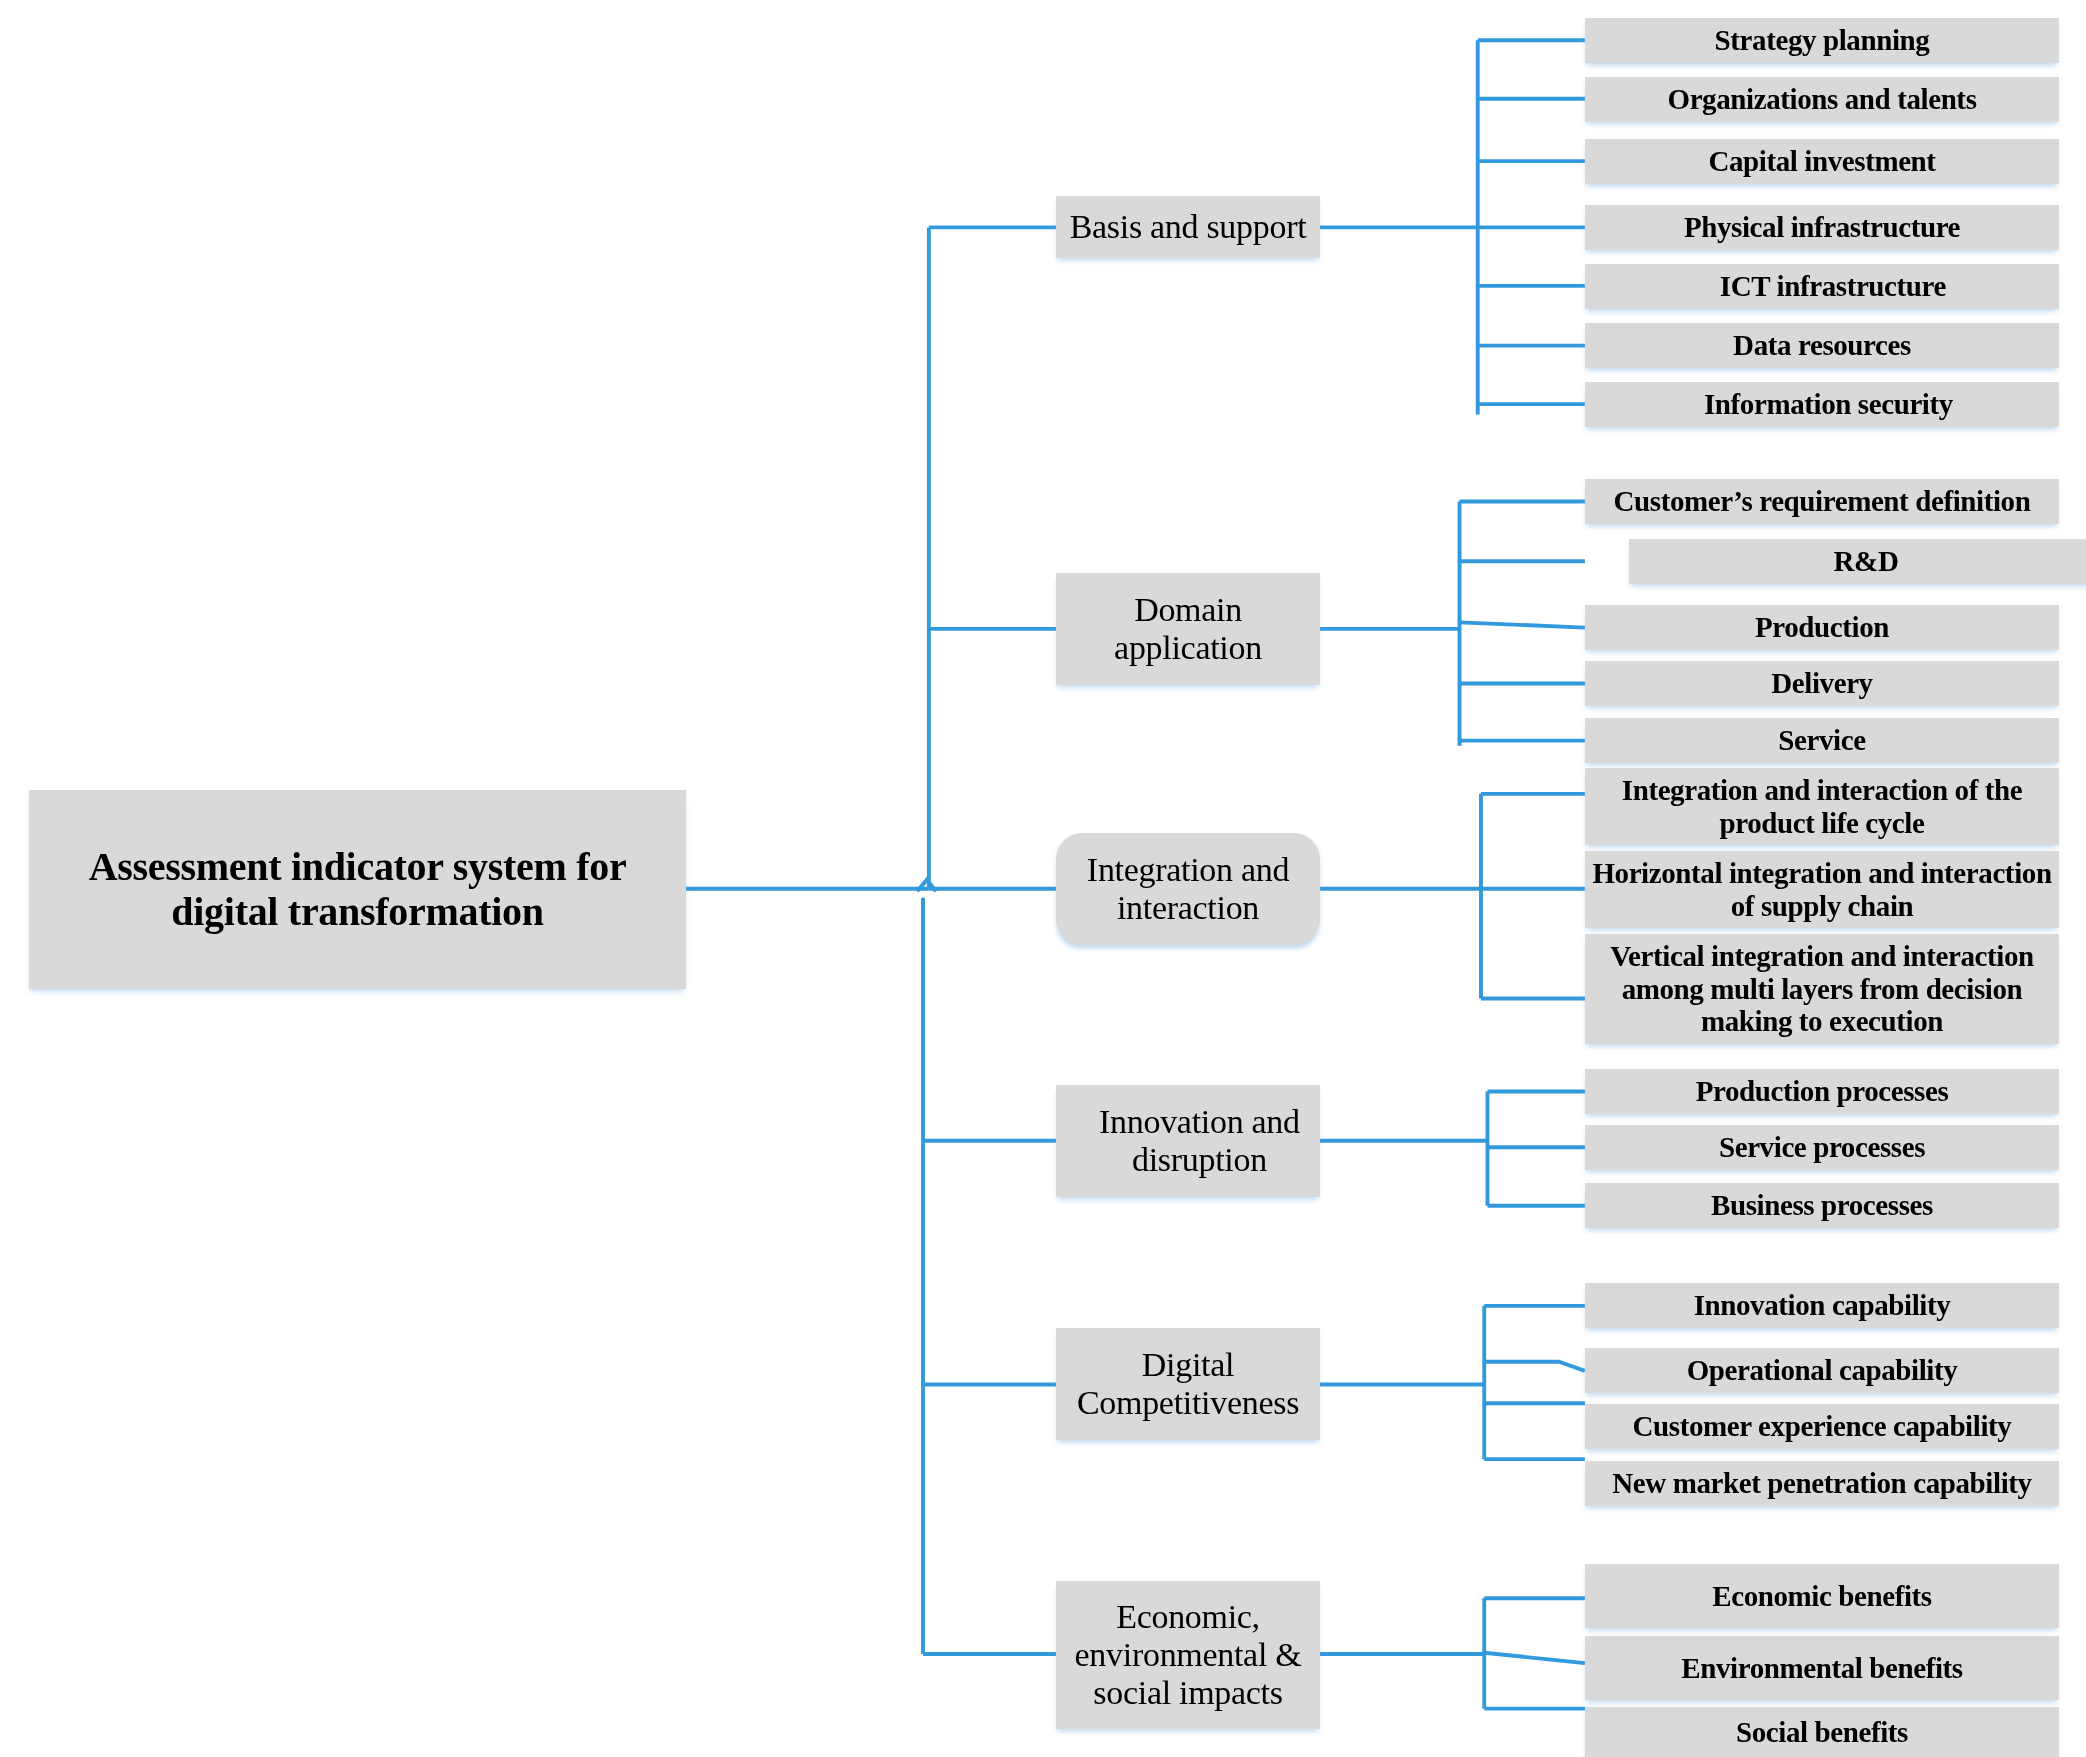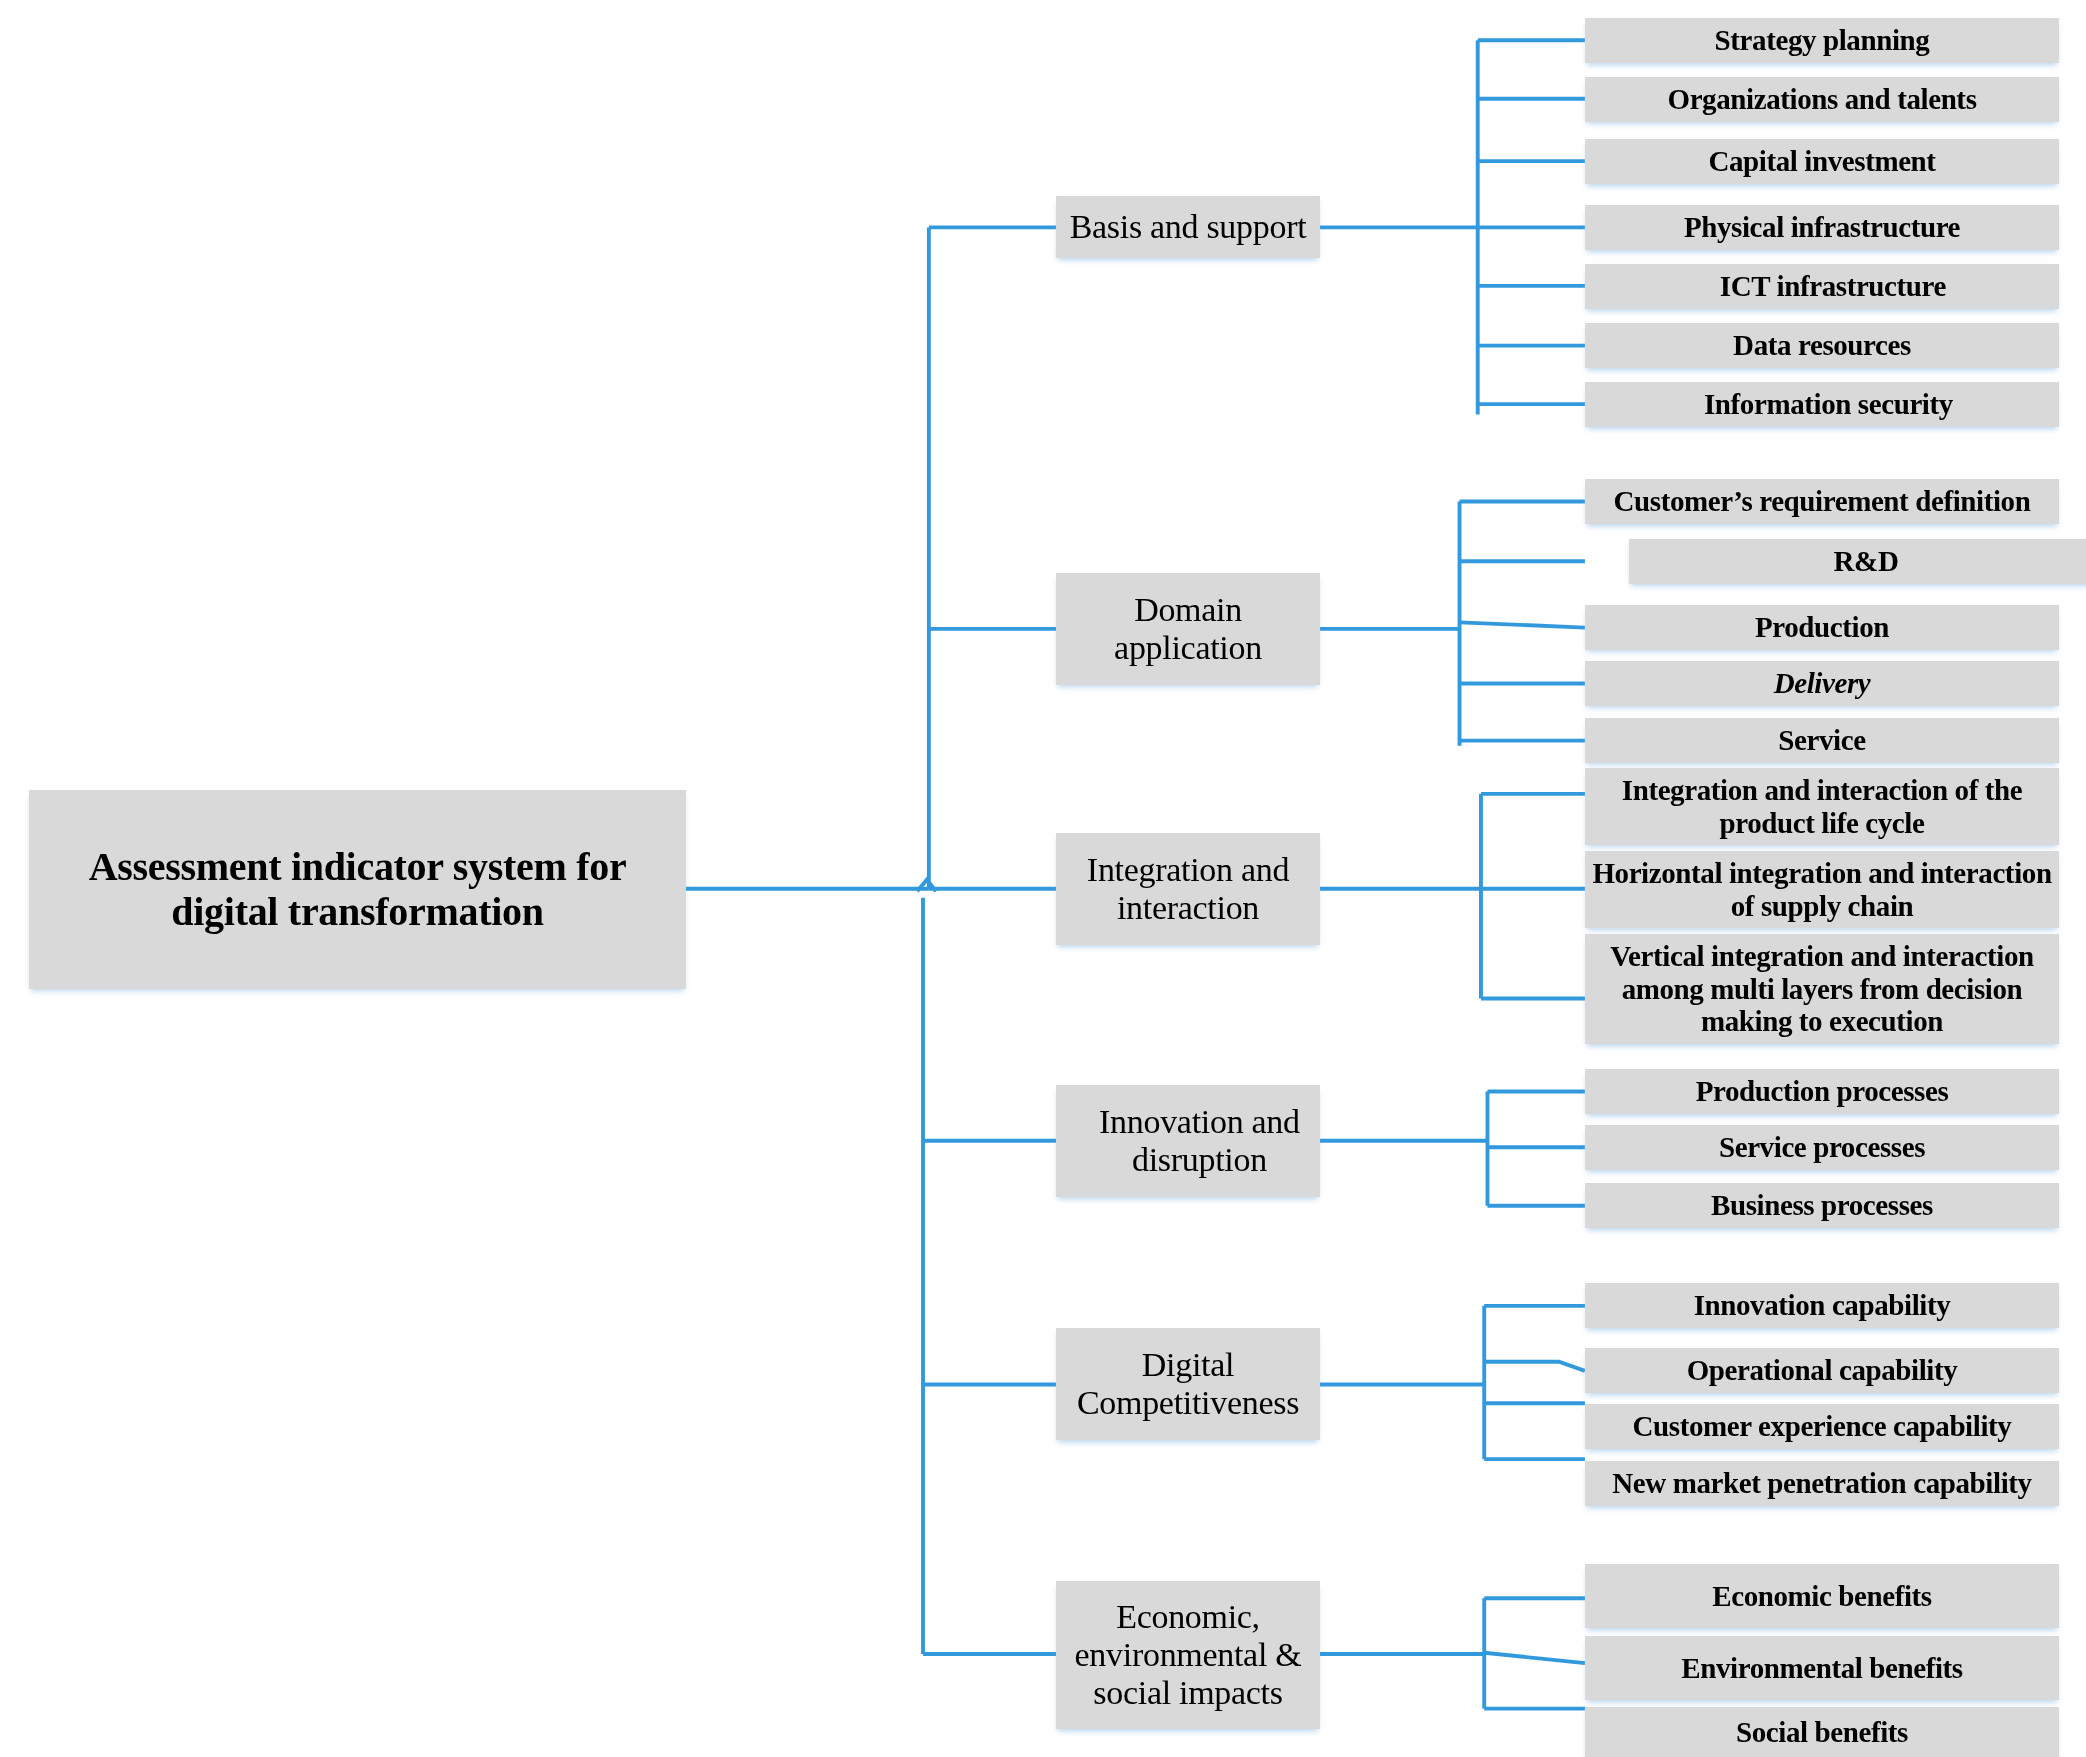--- a/index.html
+++ b/index.html
@@ -116,21 +116,21 @@
   </div>
 
   <div class="node level2" style="left:1056px;top:196px;width:264px;height:62px;">
     <span class="txt">Basis and support</span>
   </div>
 
   <div class="node level2" style="left:1056px;top:573px;width:264px;height:112px;">
     <span class="txt">Domain application</span>
   </div>
 
-  <div class="node level2" style="left:1056px;top:833px;width:264px;height:112px;">
+  <div class="node level2" style="left:1056px;top:833px;width:264px;height:112px;border-radius:26px;">
     <span class="txt">Integration and interaction</span>
   </div>
 
   <div class="node level2" style="left:1056px;top:1085px;width:264px;height:112px;padding-left:28px;">
     <span class="txt">Innovation and disruption</span>
   </div>
 
   <div class="node level2" style="left:1056px;top:1328px;width:264px;height:112px;">
     <span class="txt">Digital Competitiveness</span>
   </div>
@@ -163,21 +163,21 @@
 
   <div class="node leaf" style="left:1585px;top:479px;width:474px;height:45px;">
     <span class="txt">Customer’s requirement definition</span>
     </div>
   <div class="node leaf" style="left:1585px;top:539px;width:474px;height:45px;margin-left:44px;">
     <span class="txt">R&amp;D</span>
     </div>
   <div class="node leaf" style="left:1585px;top:605px;width:474px;height:45px;">
     <span class="txt">Production</span>
     </div>
-  <div class="node leaf" style="left:1585px;top:661px;width:474px;height:45px;font-style:italic;">
+  <div class="node leaf" style="left:1585px;top:661px;width:474px;height:45px;">
     <span class="txt">Delivery</span>
     </div>
   <div class="node leaf" style="left:1585px;top:718px;width:474px;height:45px;">
     <span class="txt">Service</span>
     </div>
 
   <div class="node leaf" style="left:1585px;top:768px;width:474px;height:77px;">
     <span class="txt">Integration and interaction of the product life cycle</span>
     </div>
   <div class="node leaf" style="left:1585px;top:851px;width:474px;height:77px;">

